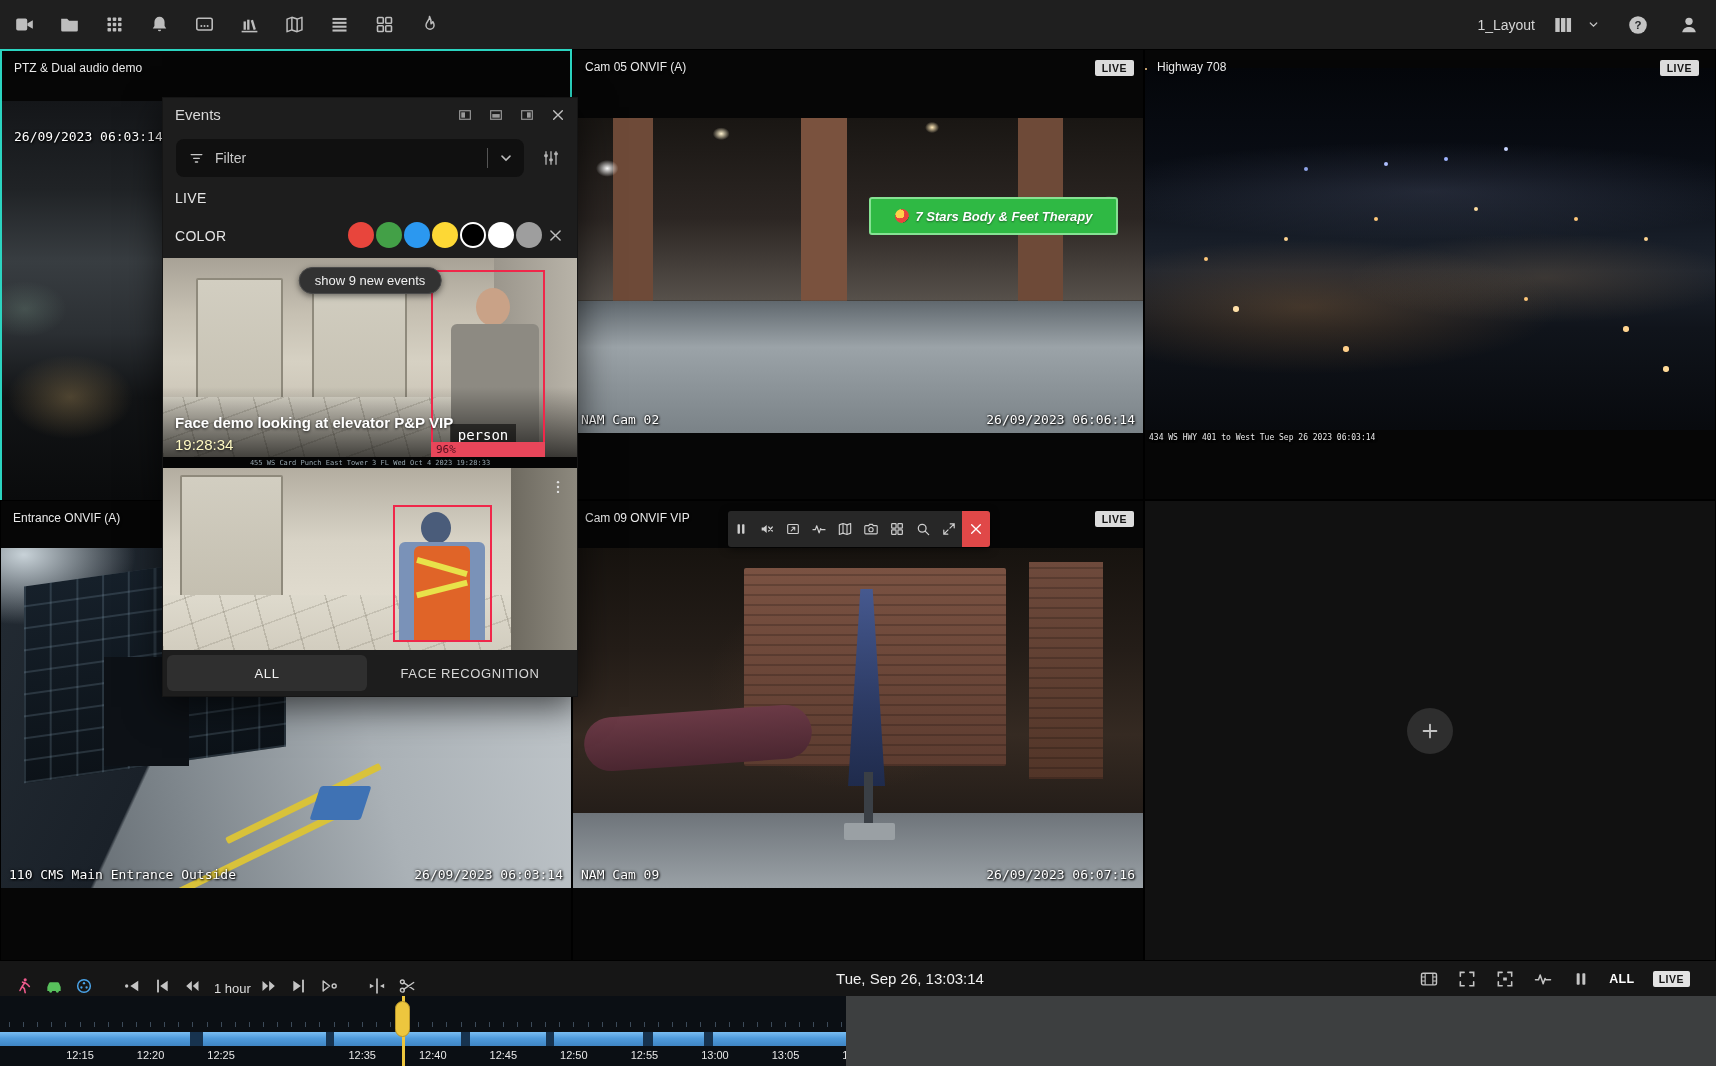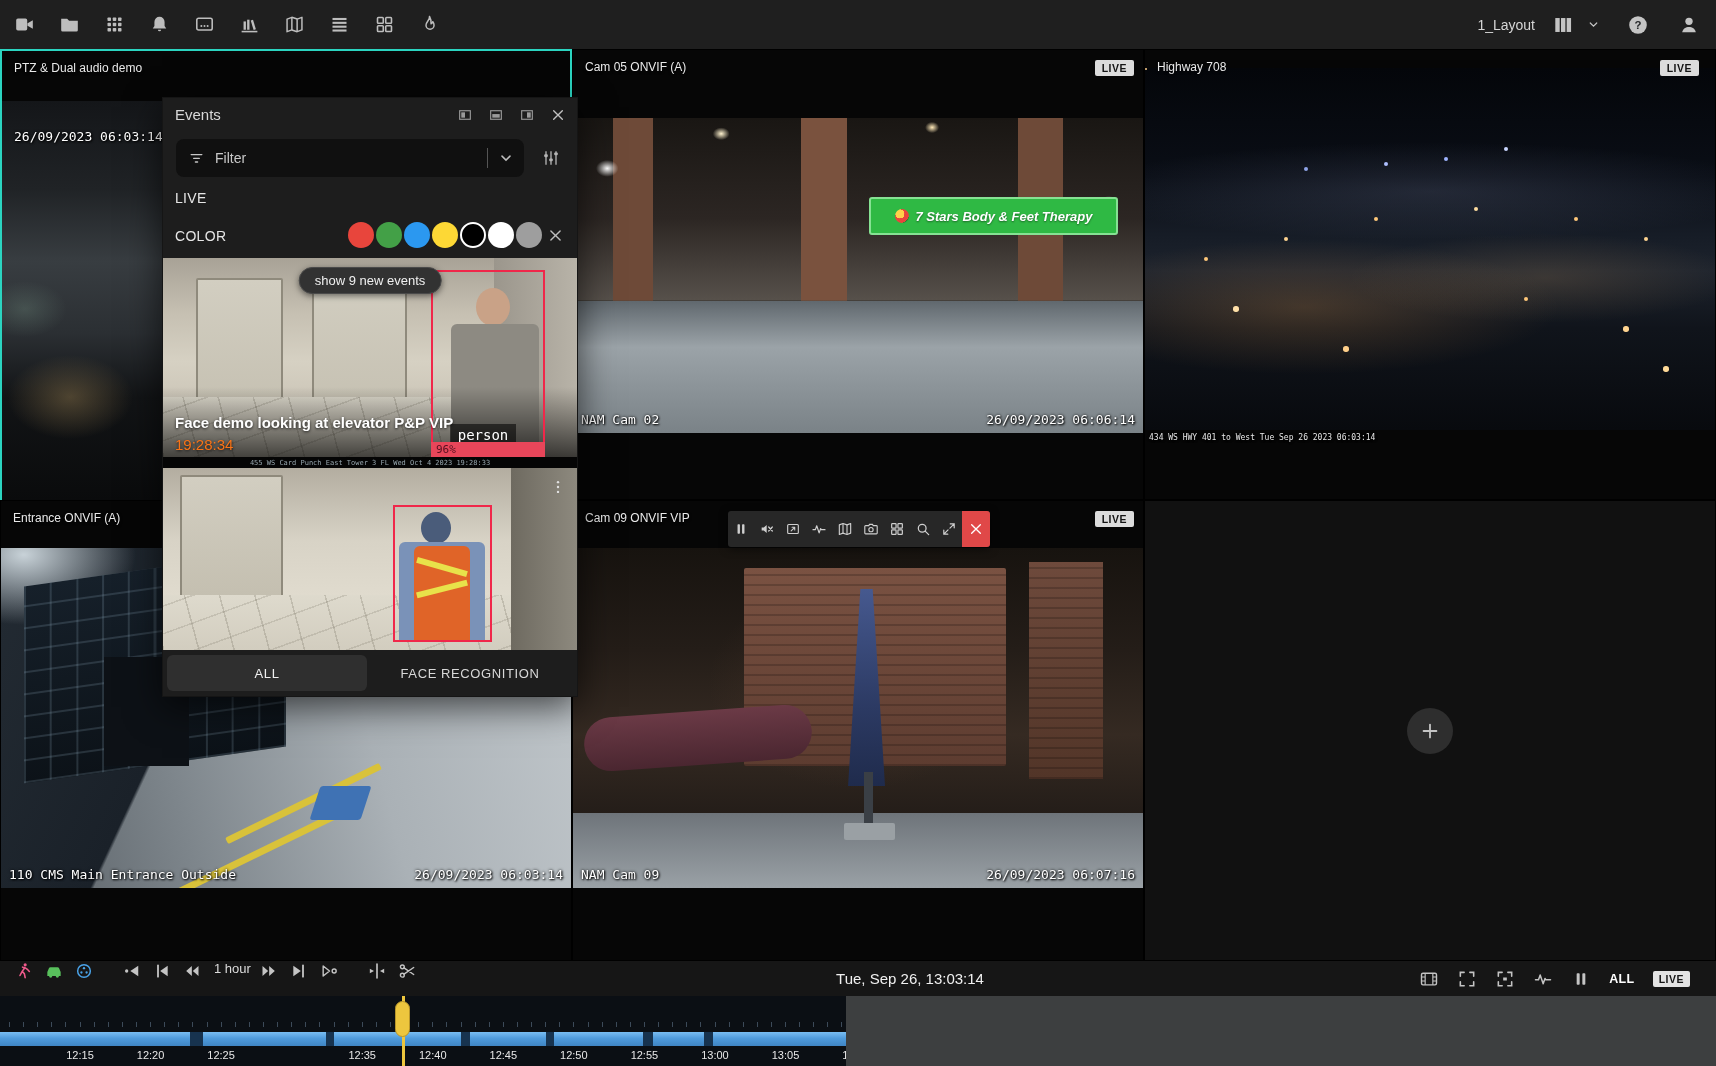--- a/index.html
+++ b/index.html
@@ -152,21 +152,21 @@
   .det-label{position:absolute;background:rgba(0,0,0,.55);color:#fff;z-index:6;
        font-family:"DejaVu Sans Mono",monospace;font-size:14px;display:flex;align-items:center;
        justify-content:center;}
   .conf{position:absolute;background:#e8465a;color:#551020;z-index:6;
        font-family:"DejaVu Sans Mono",monospace;font-size:11px;display:flex;align-items:center;
        padding-left:5px;box-sizing:border-box;}
   .cap-grad{position:absolute;left:0;bottom:0;width:100%;height:70px;z-index:4;
        background:linear-gradient(180deg, rgba(0,0,0,0), rgba(0,0,0,.68));}
   .cap-title{position:absolute;left:12px;top:156px;font-size:15px;font-weight:600;color:#fff;z-index:6;
        text-shadow:0 1px 3px rgba(0,0,0,.8);}
-  .cap-time{position:absolute;left:12px;top:178px;font-size:15px;color:#f97316;z-index:6;
+  .cap-time{position:absolute;left:12px;top:178px;font-size:15px;color:#fef9c3;z-index:6;
        text-shadow:0 1px 3px rgba(0,0,0,.8);}
   .pill{position:absolute;left:50%;top:9px;transform:translateX(-50%);background:#323232;
        border:1px solid #4a4a4a;border-radius:15px;padding:5px 15px;font-size:13px;color:#f0f0f0;
        z-index:8;white-space:nowrap;box-shadow:0 2px 6px rgba(0,0,0,.5);}
   .osdstrip{position:absolute;left:0;top:359px;width:414px;height:11px;background:#050505;
        display:flex;align-items:center;justify-content:center;z-index:7;}
   .osdstrip span{font-family:"DejaVu Sans Mono",monospace;font-size:7px;color:#97a6ae;white-space:nowrap;}
   .dots3{position:absolute;right:10px;top:10px;width:18px;height:18px;color:#e2e2e2;z-index:7;}
   .p-tabs{position:absolute;left:0;top:552px;width:414px;height:46px;background:#1d1d1d;}
   .tab-all{position:absolute;left:4px;top:5px;width:200px;height:36px;background:#2f2f2f;
@@ -174,21 +174,21 @@
        color:#f0f0f0;letter-spacing:.6px;}
   .tab-face{position:absolute;left:204px;top:5px;width:206px;height:36px;display:flex;
        align-items:center;justify-content:center;font-size:13px;color:#d8d8d8;letter-spacing:.6px;}
   
   .fig-head{position:absolute;border-radius:50%;}
   .fig-body{position:absolute;border-radius:6px 6px 0 0;}
   .vest-stripe{position:absolute;background:#e8e24a;}
 
   
   .bottombar{position:absolute;left:0;top:961px;width:1716px;height:35px;background:#161616;z-index:45;}
-  .bb-left{position:absolute;left:14px;top:0;height:35px;display:flex;align-items:flex-start;}
+  .bb-left{position:absolute;left:14px;top:0;height:35px;display:flex;align-items:flex-end;}
   .bb-left .ic{width:20px;height:20px;margin-right:10px;}
   .bb-left .ic.gap{margin-left:18px;}
   .bb-speed{font-size:13px;color:#dcdcdc;margin:0 8px 0 2px;white-space:nowrap;}
   .bb-datetime{position:absolute;left:910px;top:0;height:35px;transform:translateX(-50%);
        display:flex;align-items:center;font-size:15px;color:#f0f0f0;white-space:nowrap;}
   .bb-right{position:absolute;right:26px;top:0;height:35px;display:flex;align-items:center;gap:18px;}
   .bb-right .ic{width:20px;height:20px;}
   .bb-all{font-size:12.5px;font-weight:bold;color:#fff;letter-spacing:.4px;}
   .bb-live{background:#e3e3e3;color:#161616;font-size:10.5px;font-weight:bold;letter-spacing:.5px;
        padding:2px 6px;border-radius:2px;}

